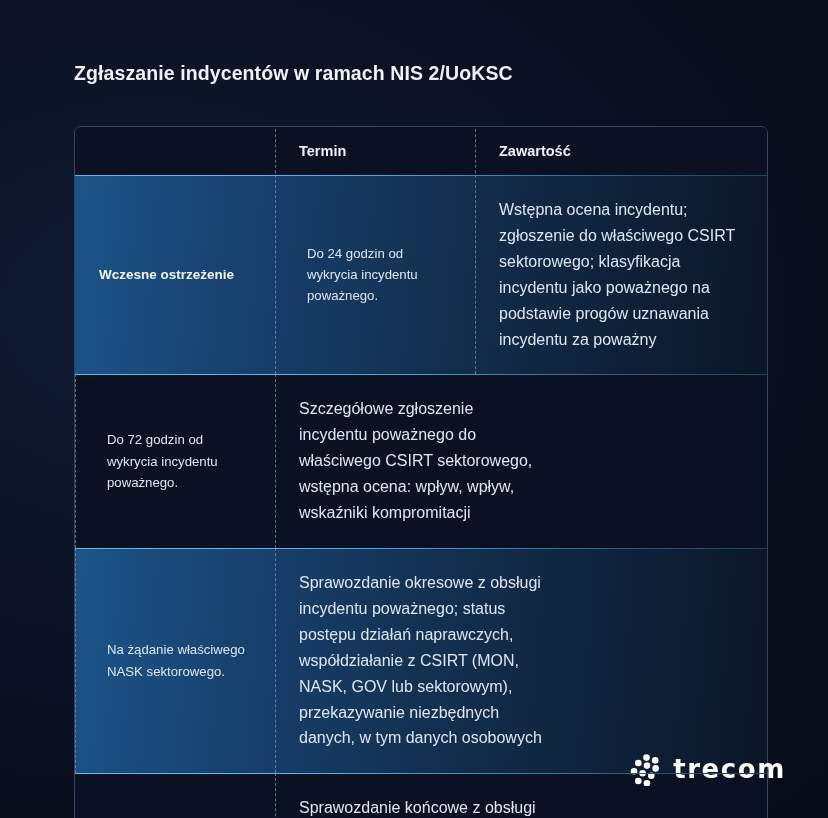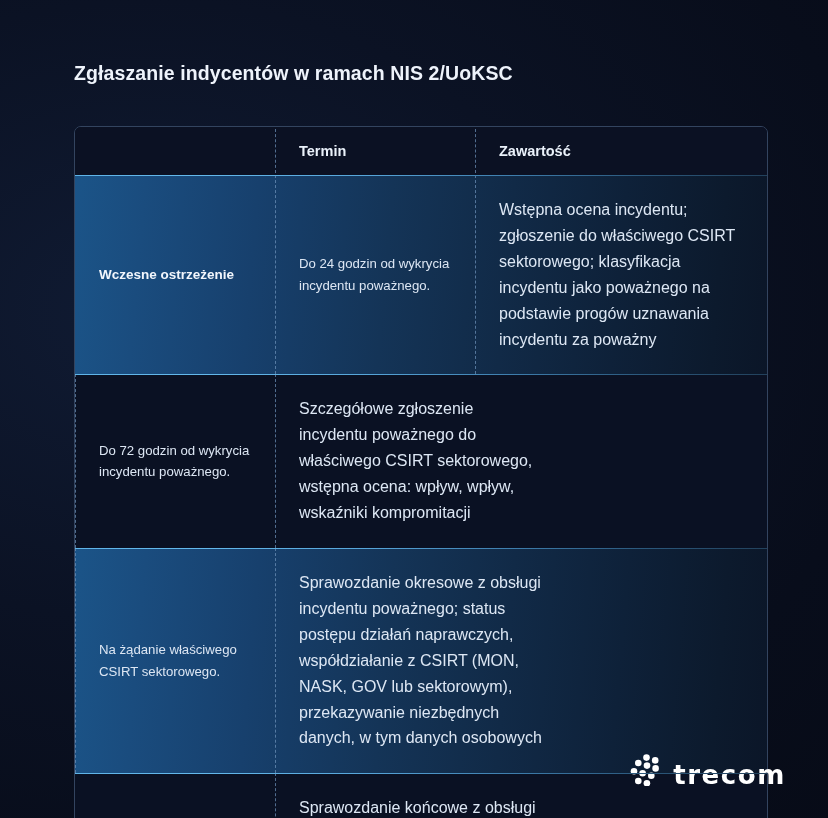--- a/index.html
+++ b/index.html
@@ -127,20 +127,21 @@
     font-size: 13.5px;
     font-weight: bold;
     color: #f2f6fc;
     line-height: 1.45;
   }
 
   .row-term {
     font-size: 13.2px;
     color: #dce6f3;
     line-height: 1.62;
+    margin-left: 8px;
   }
 
   .row-content {
     font-size: 16px;
     color: #dde7f4;
     line-height: 1.62;
   }
 
   
   .h-header { min-height: 48px; }
@@ -148,21 +149,21 @@
   .h2 { min-height: 113px; }
   .h3 { min-height: 156px; }
   .h4 { min-height: 148px; }
 
   
   .logo {
     position: absolute;
     right: 42px;
     bottom: 28px;
     display: flex;
-    align-items: flex-end;
+    align-items: flex-start;
     gap: 9px;
   }
   .logo-mark { display: block; }
   .logo-text {
     font-size: 26px;
     font-weight: bold;
     color: #ffffff;
     letter-spacing: 1.6px;
     font-family: "DejaVu Sans", sans-serif;
   }
@@ -204,21 +205,21 @@
     <div class="cell c-term">
       <span class="row-term">Do 72 godzin od wykrycia incydentu poważnego.</span>
     </div>
     <div class="cell c-cont">
       <span class="row-content">Szczegółowe zgłoszenie incydentu poważnego do właściwego CSIRT sektorowego, wstępna ocena: wpływ, wpływ, wskaźniki kompromitacji</span>
     </div>
   </div>
 
   <div class="trow accent h3">
     <div class="cell c-term">
-      <span class="row-term">Na żądanie właściwego CSIRT sektorowego.</span>
+      <span class="row-term">Na żądanie właściwego NASK sektorowego.</span>
     </div>
     <div class="cell c-cont">
       <span class="row-content">Sprawozdanie okresowe z obsługi incydentu poważnego; status postępu działań naprawczych, współdziałanie z CSIRT (MON, NASK, GOV lub sektorowym), przekazywanie niezbędnych danych, w tym danych osobowych</span>
     </div>
   </div>
 
   <div class="trow h4">
     <div class="cell c-label">
       <span class="row-label">Raport końcowy</span>
     </div>

